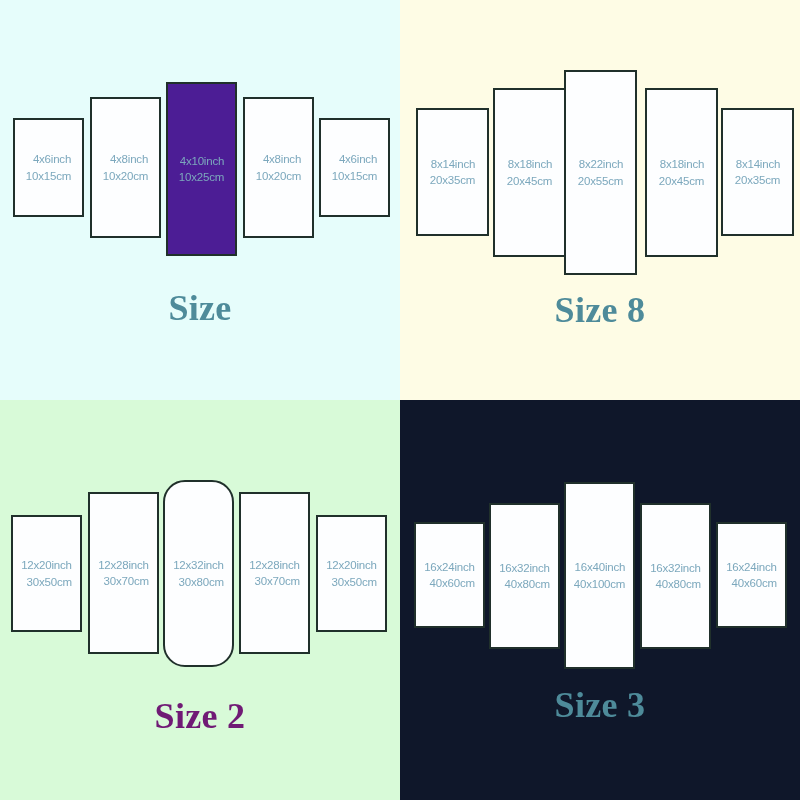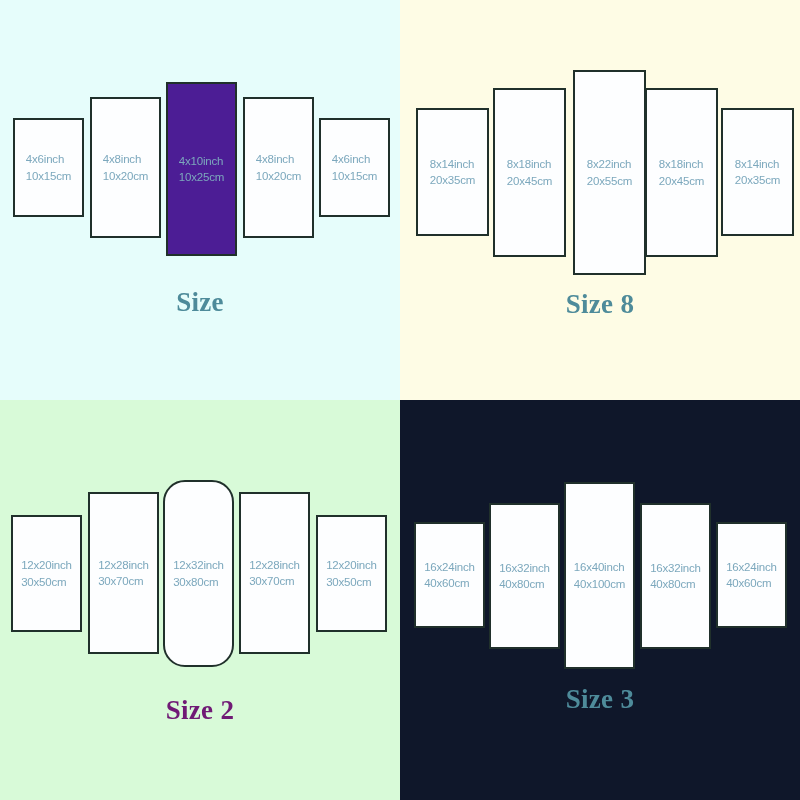--- a/index.html
+++ b/index.html
@@ -40,34 +40,34 @@
     background: #fdfeff;
     display: flex;
     align-items: center;
     justify-content: center;
   }
   .panel-label {
     font-family: "Liberation Sans", sans-serif;
     color: #7ca8bd;
     font-size: 11.5px;
     line-height: 1.42;
-    text-align: left;
+    text-align: right;
     white-space: nowrap;
     letter-spacing: -0.2px;
   }
   .panel-label .ln {
     display: block;
   }
   .cluster-title {
     position: absolute;
     width: 400px;
     text-align: center;
     font-family: "Liberation Serif", serif;
     font-weight: bold;
-    font-size: 27px;
+    font-size: 36px;
     color: #4e8b9a;
     letter-spacing: 0.3px;
   }
 </style>
 </head>
 <body>
 
 <div id="chart-grid">
 
   <div class="quadrant" style="background-color: rgb(230, 253, 251);">
@@ -113,21 +113,21 @@
           <span class="ln">8x14inch</span>
           <span class="ln">20x35cm</span>
         </span>
       </div>
       <div class="panel" style="left: 93px; top: 88px; width: 73px; height: 169px; border-color: rgb(32, 48, 43); background-color: rgb(253, 254, 255);">
         <span class="panel-label" style="color: rgb(124, 168, 189);">
           <span class="ln">8x18inch</span>
           <span class="ln">20x45cm</span>
         </span>
       </div>
-      <div class="panel" style="left: 173px; top: 70px; width: 73px; height: 205px; border-color: rgb(32, 48, 43); background-color: rgb(253, 254, 255);">
+      <div class="panel" style="left: 164px; top: 70px; width: 73px; height: 205px; border-color: rgb(32, 48, 43); background-color: rgb(253, 254, 255);">
         <span class="panel-label" style="color: rgb(124, 168, 189);">
           <span class="ln">8x22inch</span>
           <span class="ln">20x55cm</span>
         </span>
       </div>
       <div class="panel" style="left: 245px; top: 88px; width: 73px; height: 169px; border-color: rgb(32, 48, 43); background-color: rgb(253, 254, 255);">
         <span class="panel-label" style="color: rgb(124, 168, 189);">
           <span class="ln">8x18inch</span>
           <span class="ln">20x45cm</span>
         </span>

